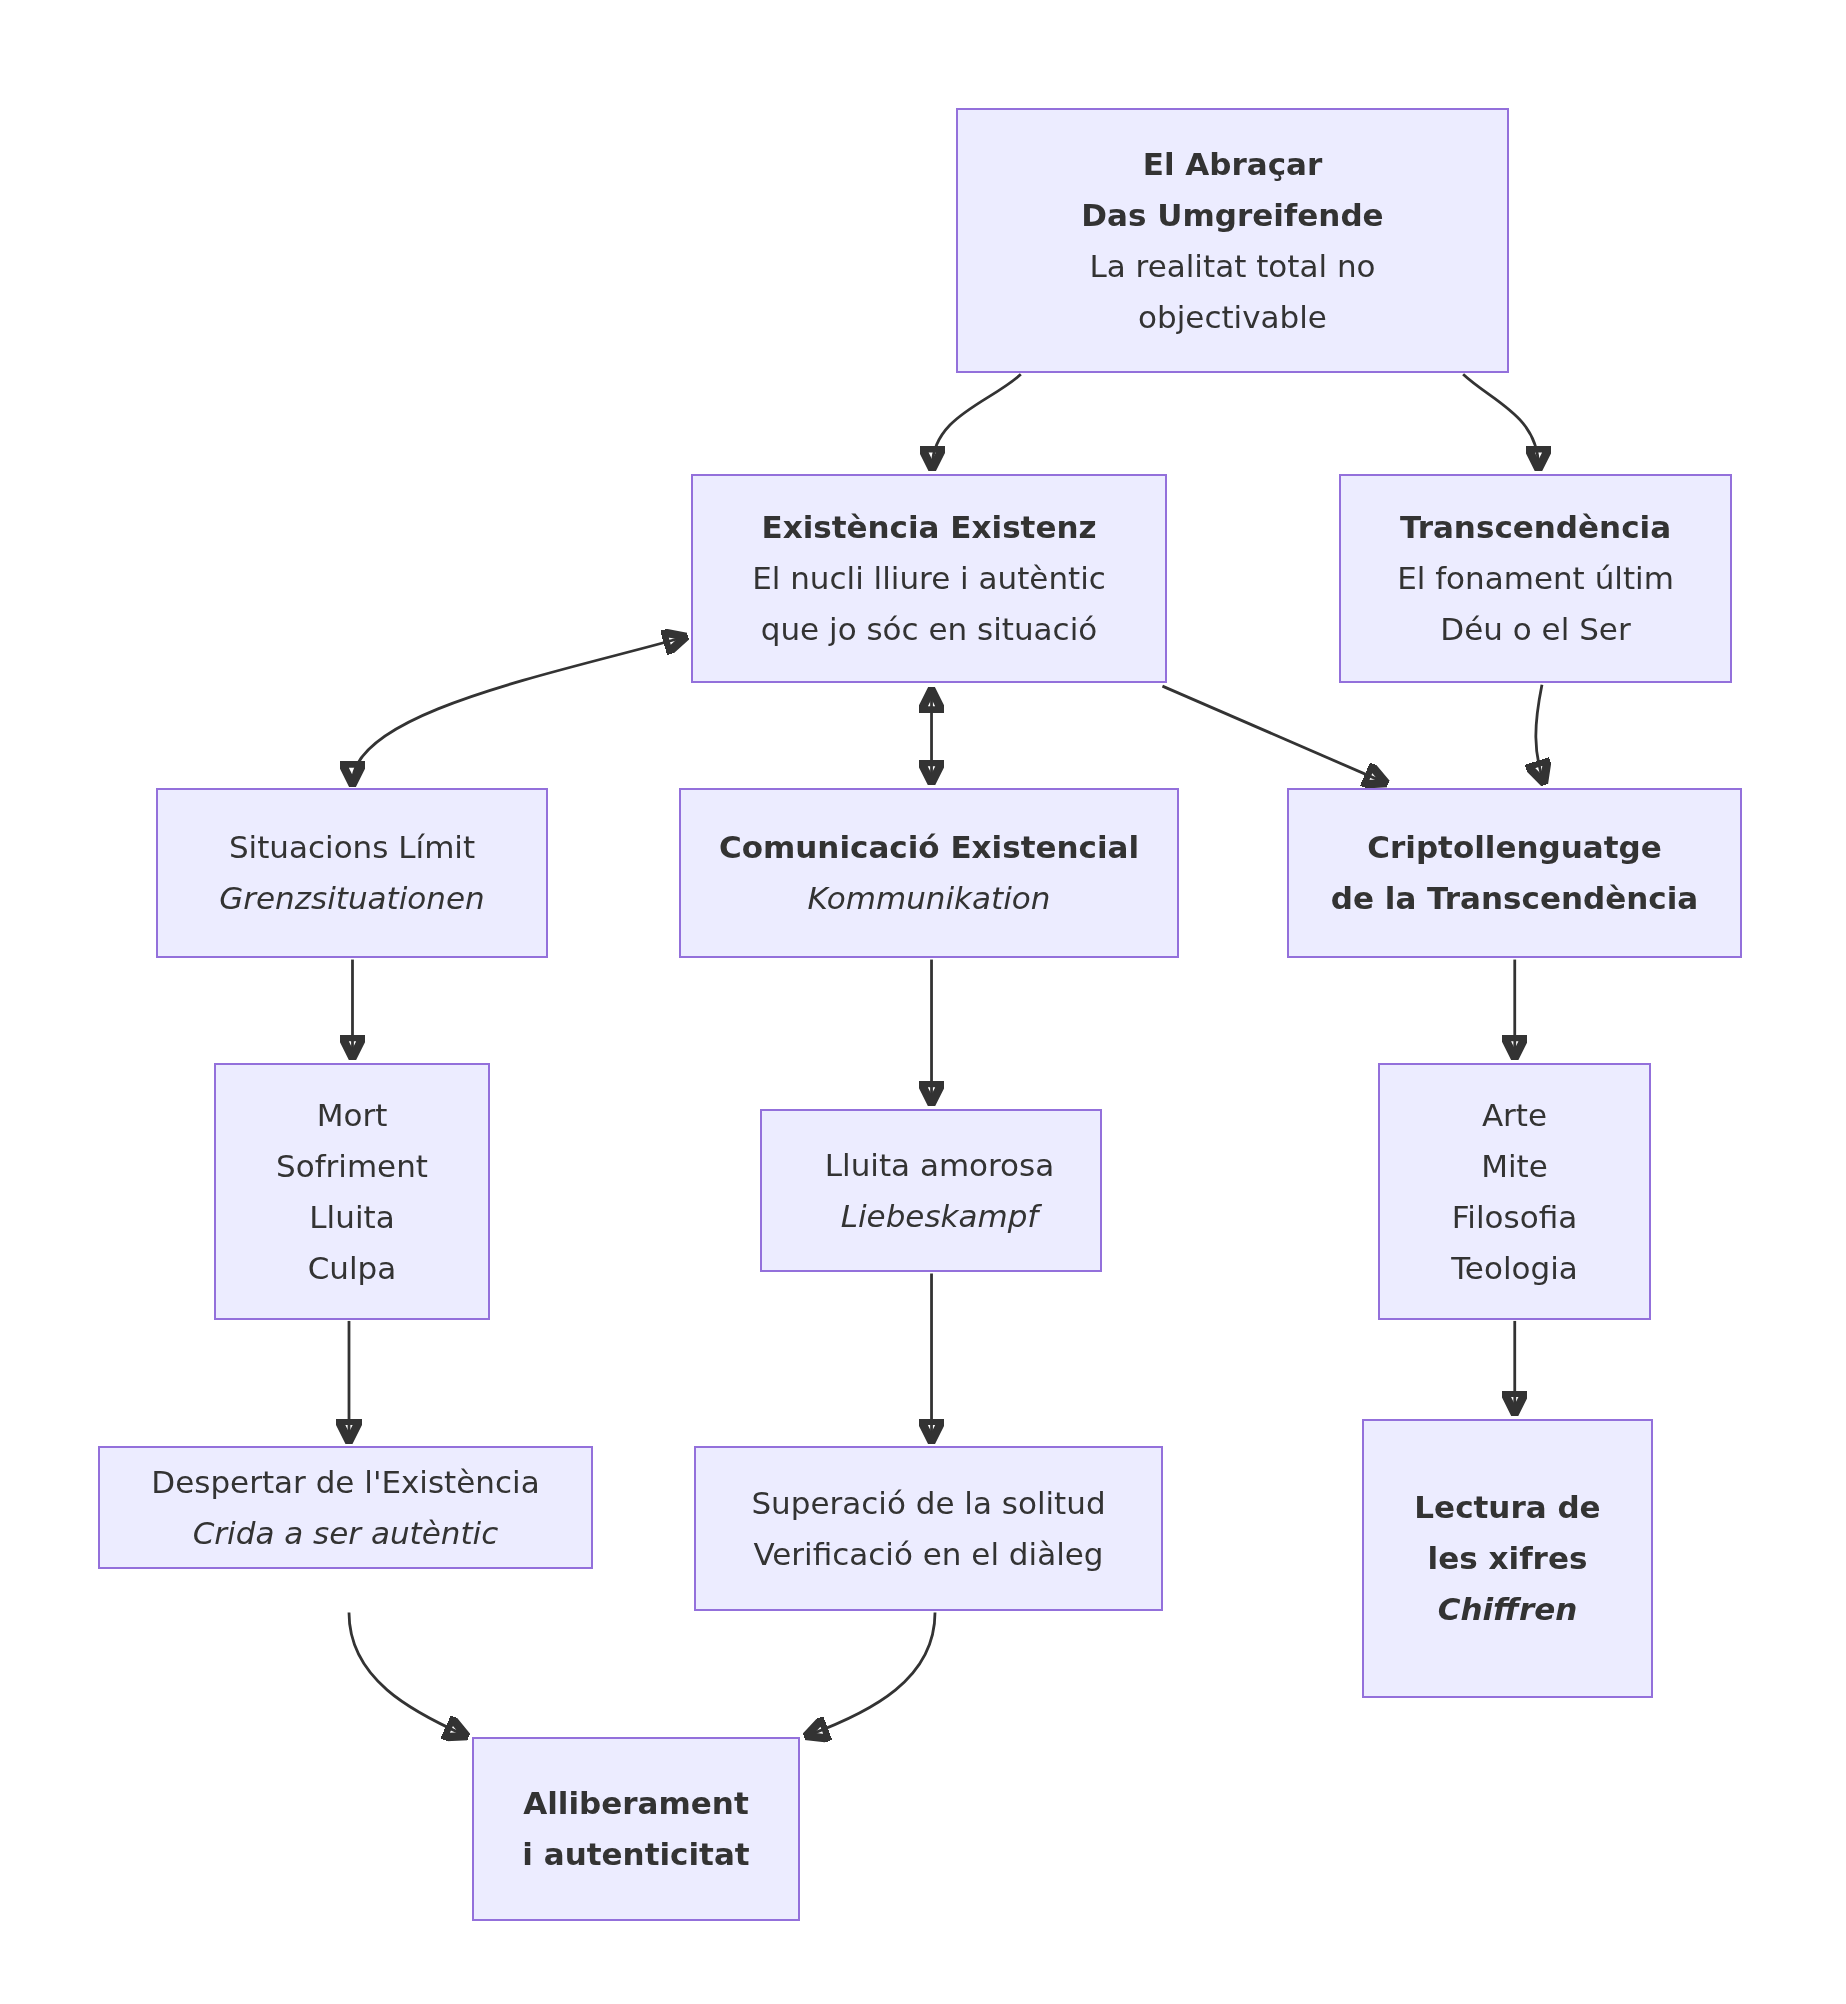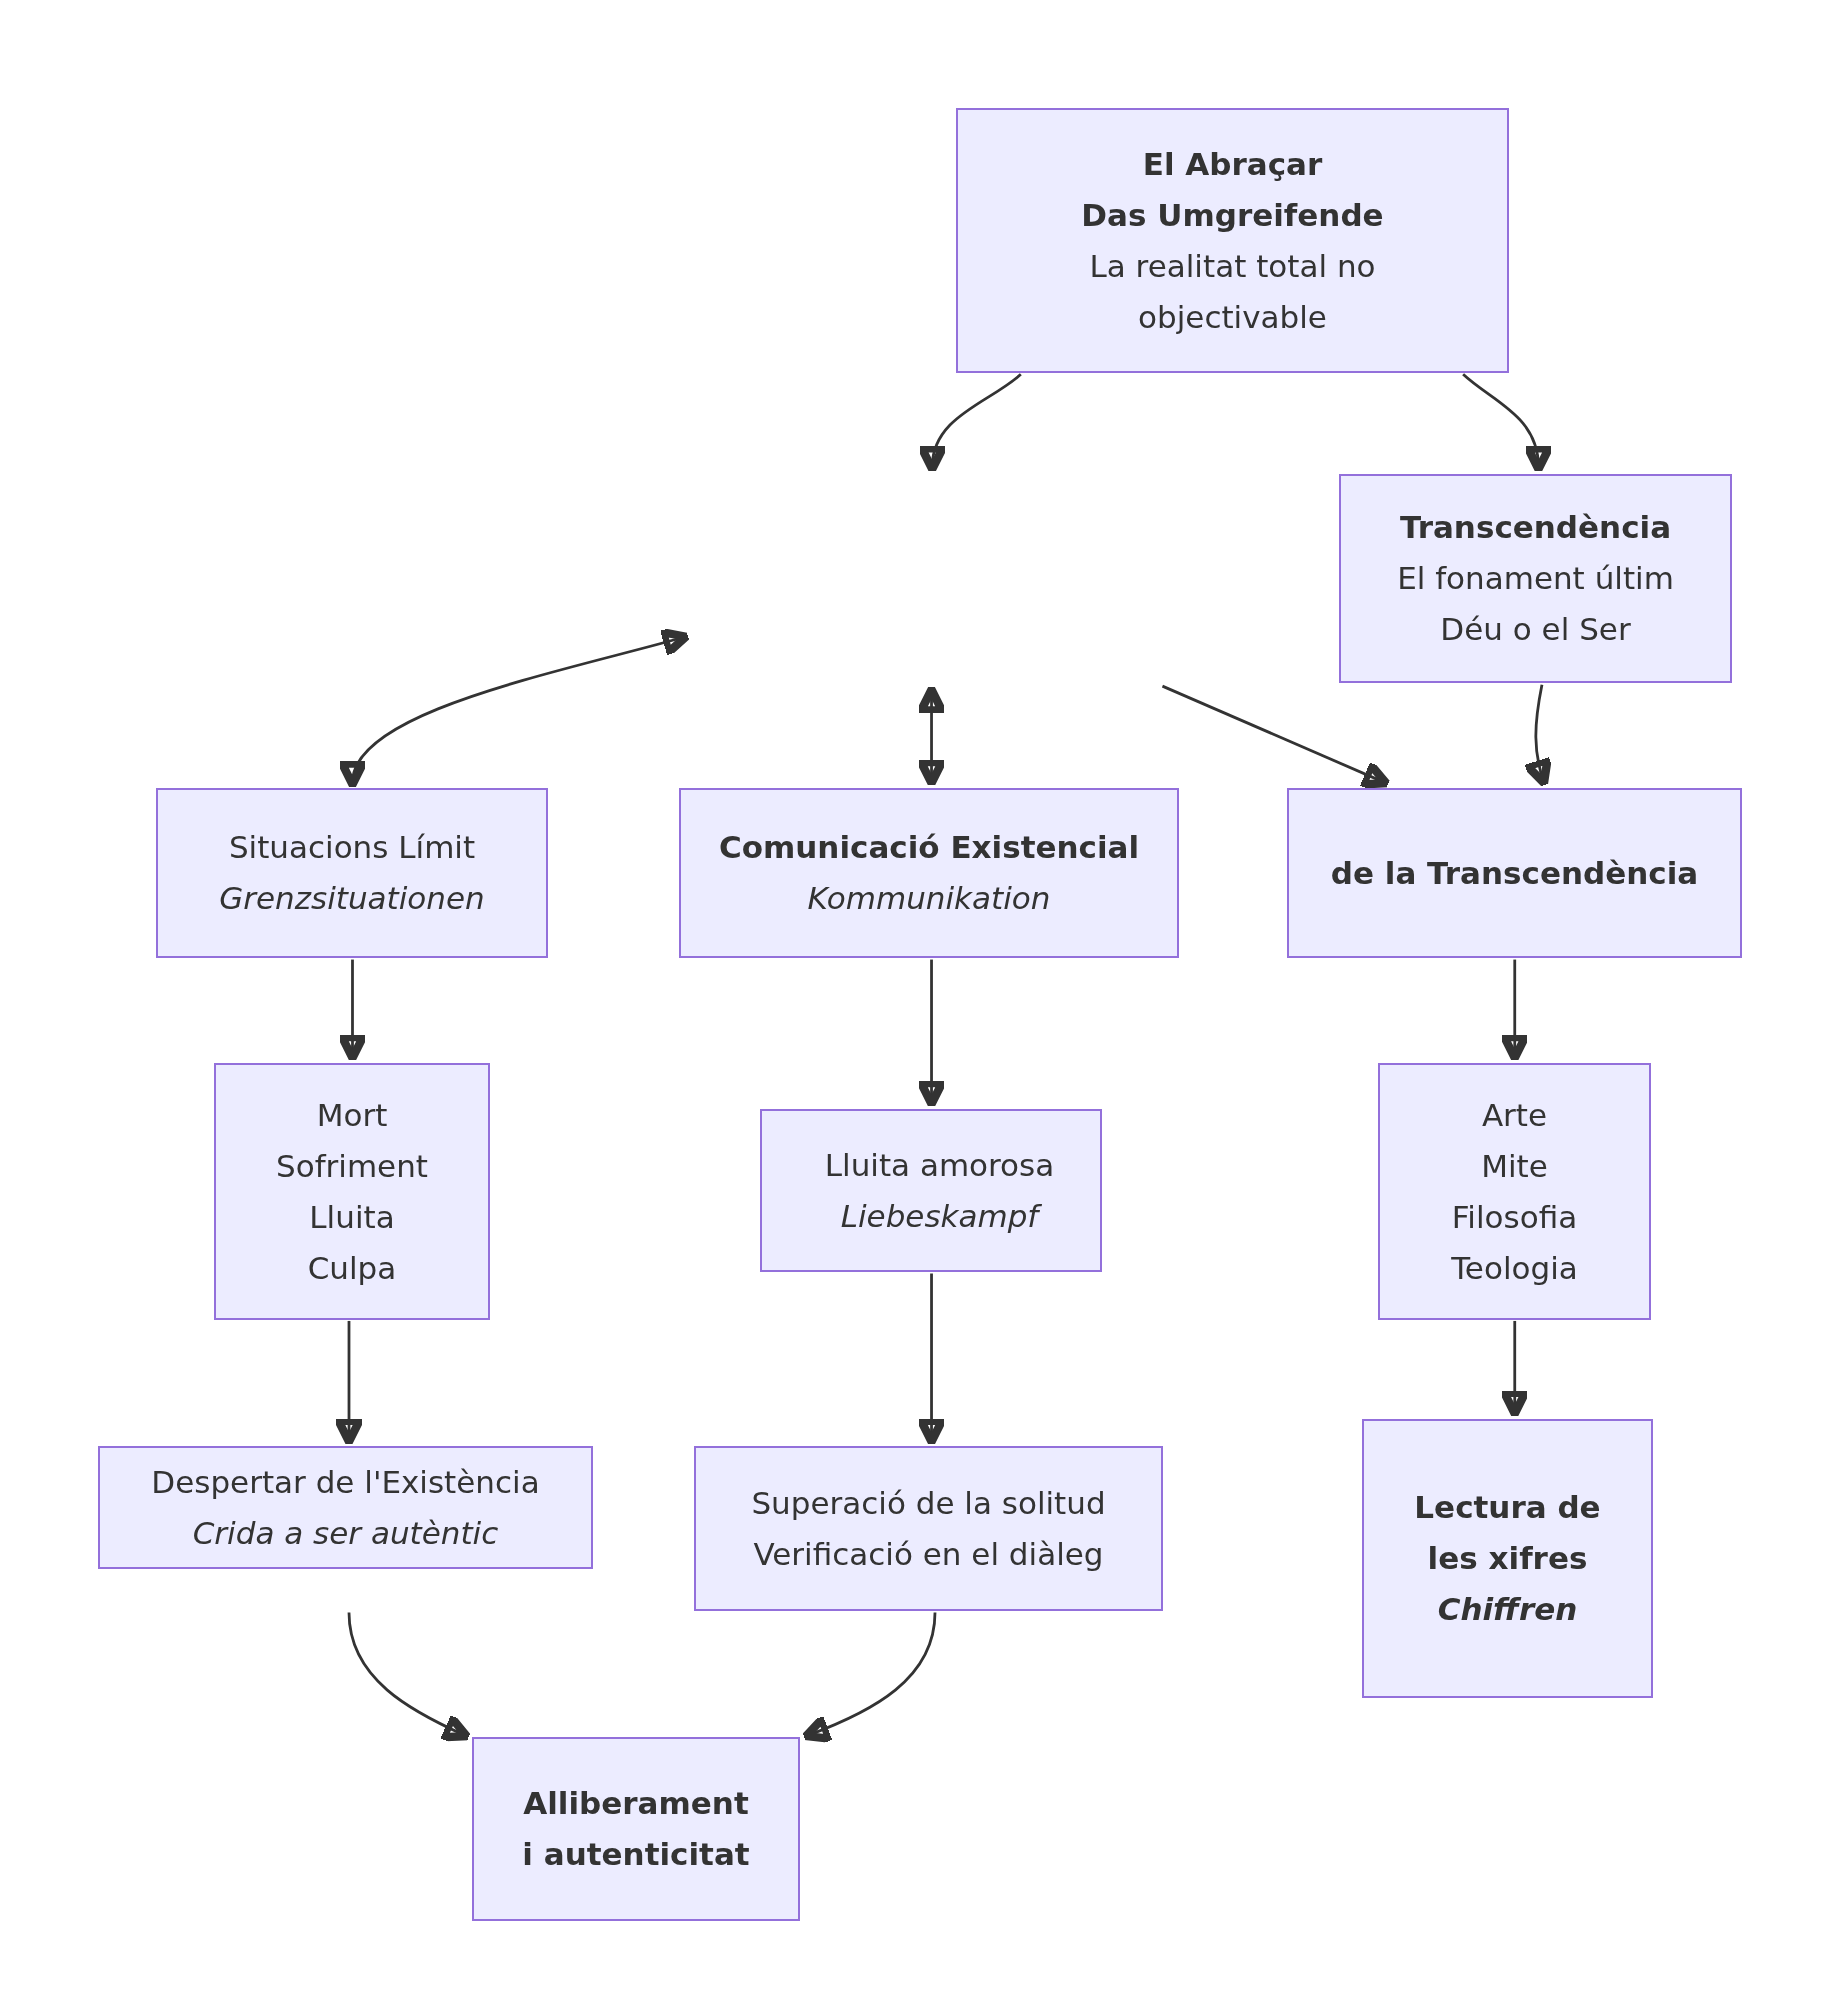--- a/index.html
+++ b/index.html
@@ -57,38 +57,44 @@
     <path d="M 1340,2300 C 1340,2395 1250,2442 1158,2476" marker-end="url(#arrow)"></path>
   </svg>
 
   <div class="node" style="left:956px;top:100px;width:553px;height:265px;">
     <div class="b">El Abraçar</div>
     <div class="b">Das Umgreifende</div>
     <div>La realitat total no</div>
     <div>objectivable</div>
   </div>
 
+  <div class="node" style="left:691px;top:466px;width:476px;height:209px;">
+    <div class="b">Existència Existenz</div>
+    <div>El nucli lliure i autèntic</div>
+    <div>que jo sóc en situació</div>
+  </div>
 
   <div class="node" style="left:1339px;top:466px;width:393px;height:209px;text-align:right;">
     <div class="b">Transcendència</div>
     <div>El fonament últim</div>
     <div>Déu o el Ser</div>
   </div>
 
   <div class="node" style="left:156px;top:780px;width:392px;height:170px;">
     <div>Situacions Límit</div>
     <div class="i">Grenzsituationen</div>
   </div>
 
   <div class="node" style="left:679px;top:780px;width:500px;height:170px;">
     <div class="b">Comunicació Existencial</div>
     <div class="i">Kommunikation</div>
   </div>
 
   <div class="node" style="left:1287px;top:780px;width:455px;height:170px;">
+    <div class="b">Criptollenguatge</div>
     <div class="b">de la Transcendència</div>
   </div>
 
   <div class="node" style="left:214px;top:1055px;width:276px;height:257px;">
     <div>Mort</div>
     <div>Sofriment</div>
     <div>Lluita</div>
     <div>Culpa</div>
   </div>
 

